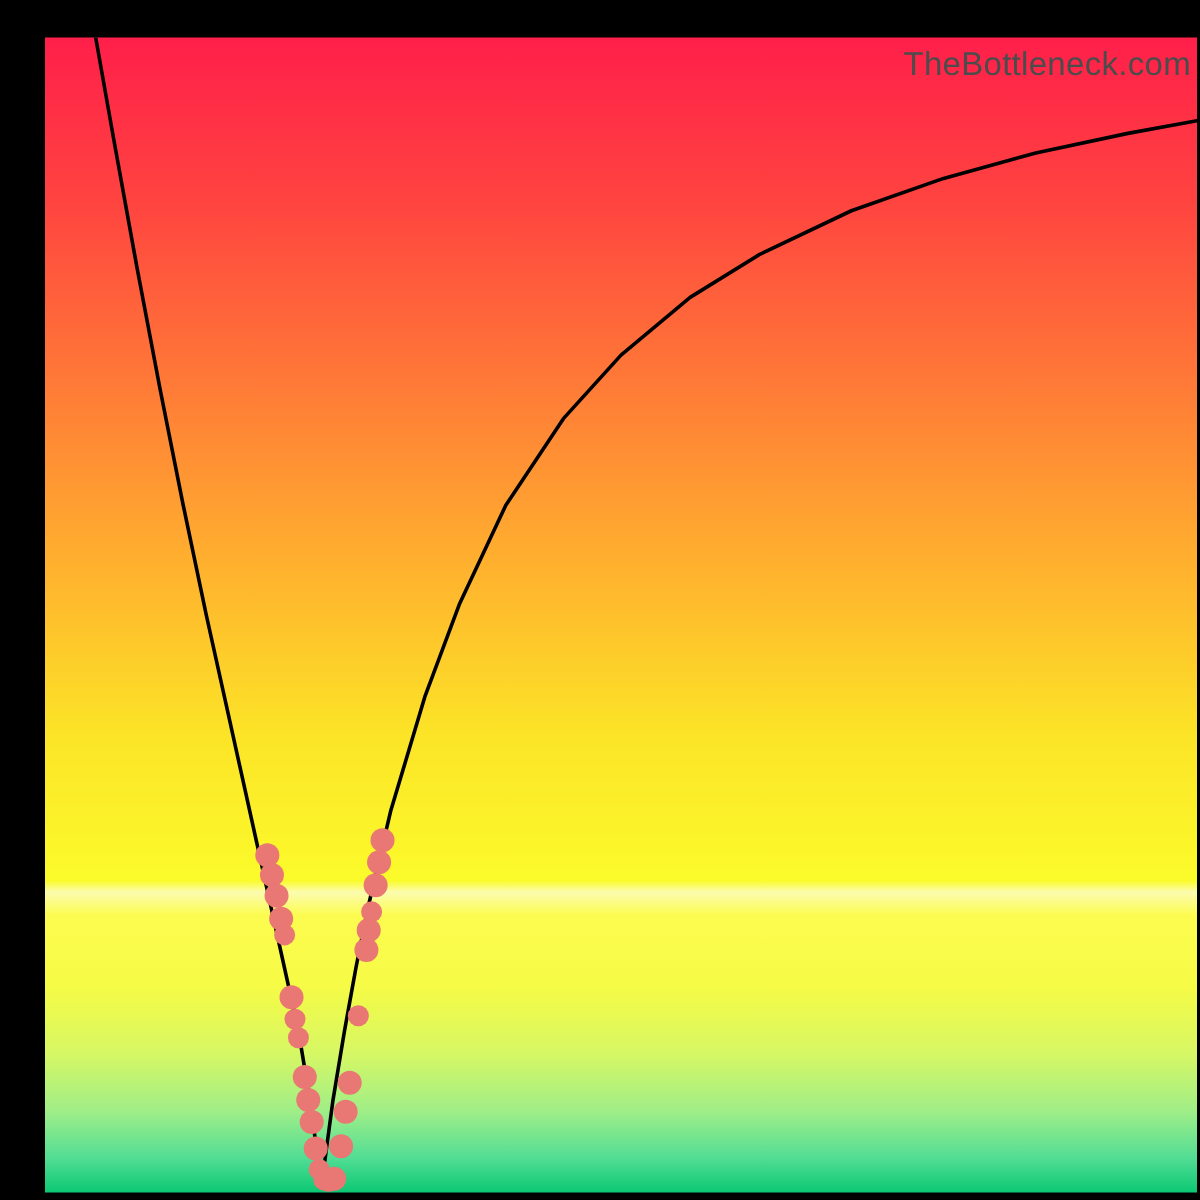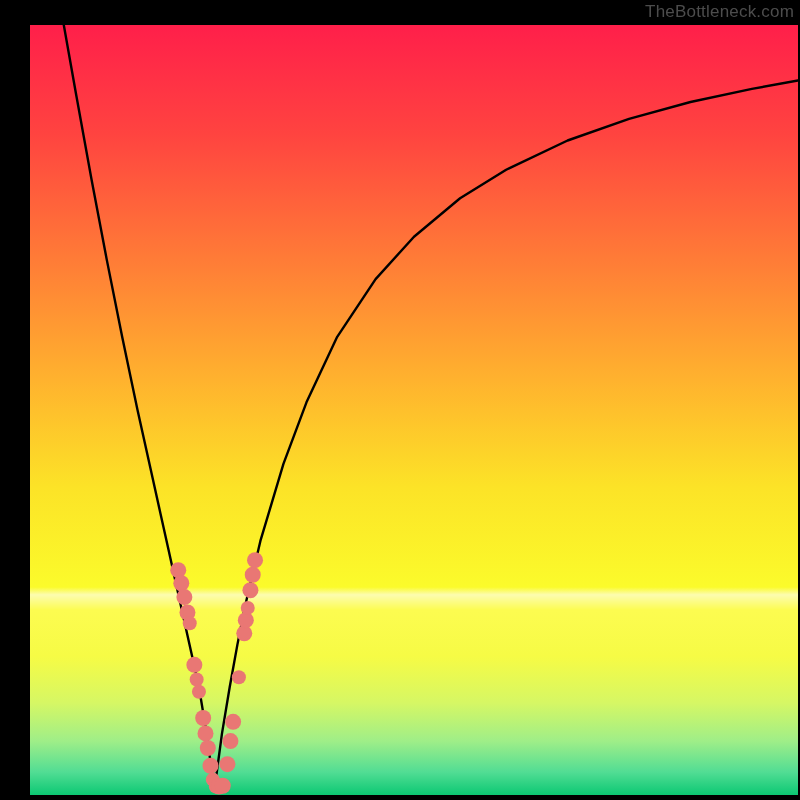--- a/index.html
+++ b/index.html
@@ -23,24 +23,25 @@
     position: absolute;
     box-sizing: border-box;
   }
   .gradient {
     position: absolute;
     inset: 0;
   }
   .watermark {
     position: absolute;
     color: #4c4c4c;
-    font-size: 17px;
+    font-size: 22px;
     font-weight: 400;
     letter-spacing: 0.2px;
     white-space: nowrap;
+    margin-top: 28px;
   }
   svg.curve-layer {
     position: absolute;
     inset: 0;
   }
 </style>
 </head>
 <body>
 
 <div class="frame">

